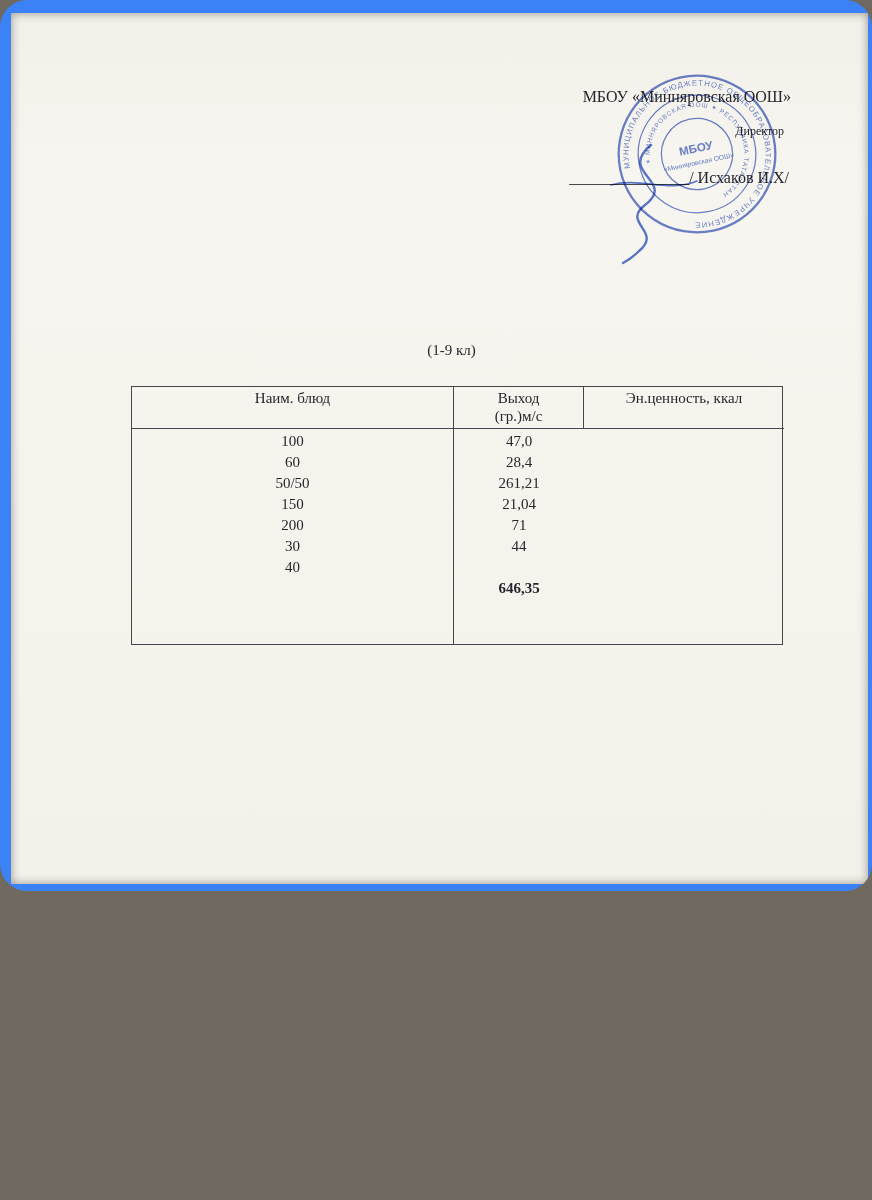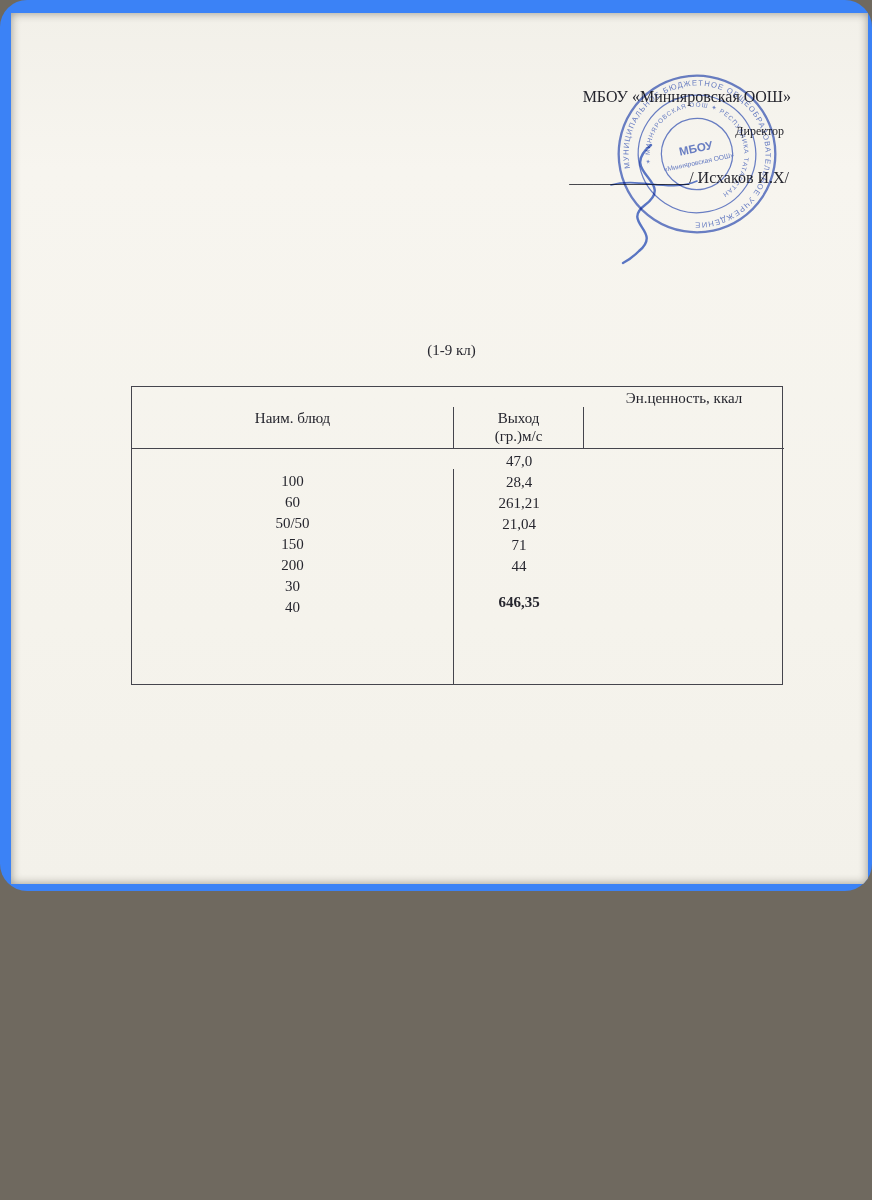--- a/index.html
+++ b/index.html
@@ -38,26 +38,26 @@
   .menu-table {
     position:absolute; left:120px; top:373px; width:652px;
     display:grid; grid-template-columns:322px 130px 200px;
     border:1px solid #45454d; box-sizing:border-box;
     font-size:15px;
   }
   .menu-table .th {
     text-align:center; padding:2px 2px 3px 2px; line-height:18px;
     border-bottom:1px solid #45454d;
   }
-  .menu-table .th.b-r, .menu-table .td.b-r { border-right:1px solid #45454d;margin-top:20px; }
+  .menu-table .th.b-r, .menu-table .td.b-r { border-right:1px solid #45454d; }
   .menu-table .td { min-height:215px; padding-top:2px; box-sizing:border-box; }
   .td.col-name { padding-left:5px; text-align:left; }
   .td.col-out, .td.col-kcal { text-align:center; }
   .tline { line-height:21px; white-space:nowrap; }
-  .tline.total { font-weight:bold; margin-top:15px; }
+  .tline.total { font-weight:bold; margin-top:21px; }
 </style>
 </head>
 <body>
 
 <div class="scan">
   <div class="paper">
 
     <div class="abs org-name">МБОУ «Минняровская ООШ»</div>
     <div class="abs director">Директор</div>
     <div class="abs sig-line">_______________/ Исхаков И.Х/</div>

